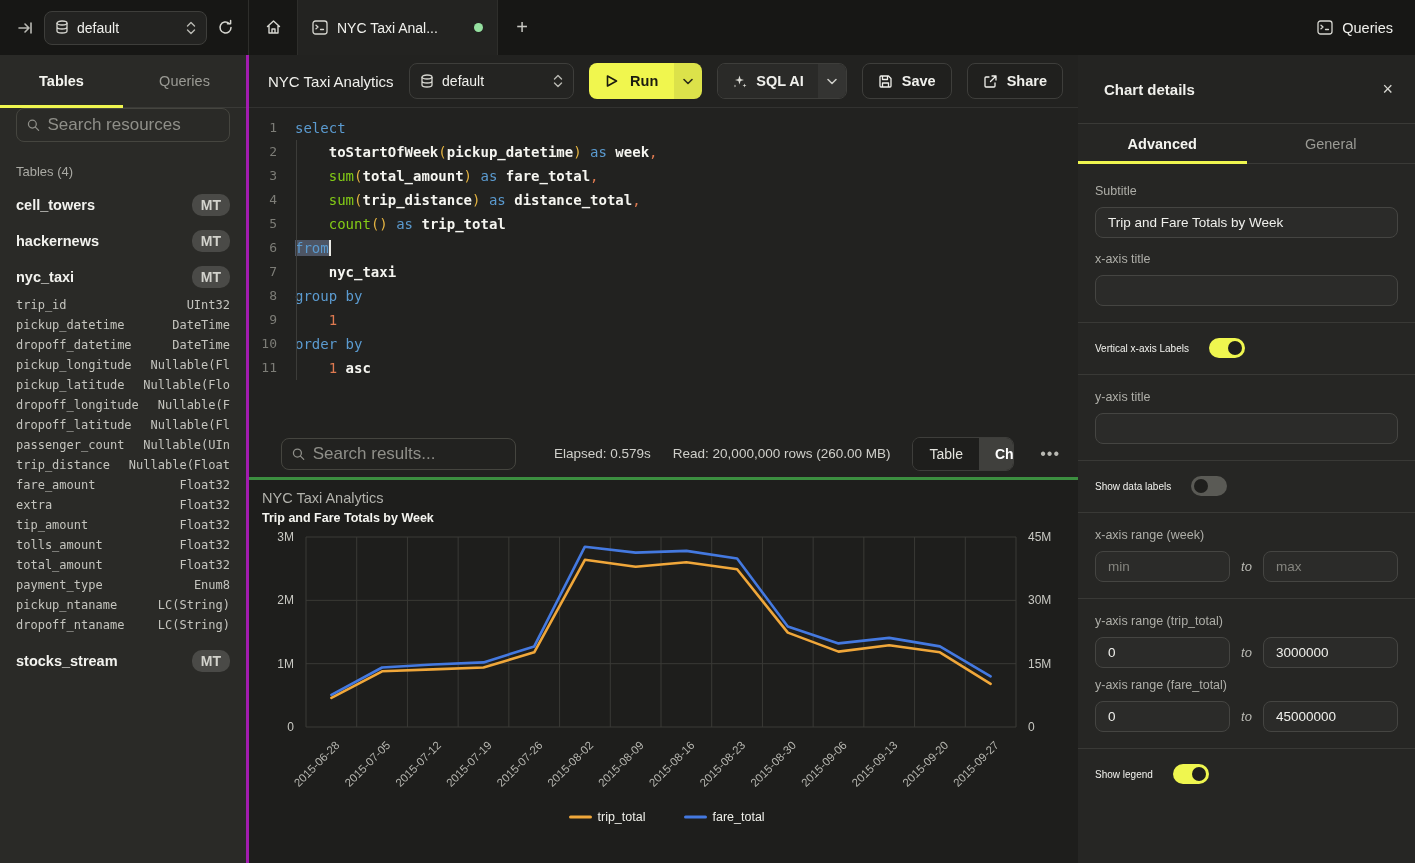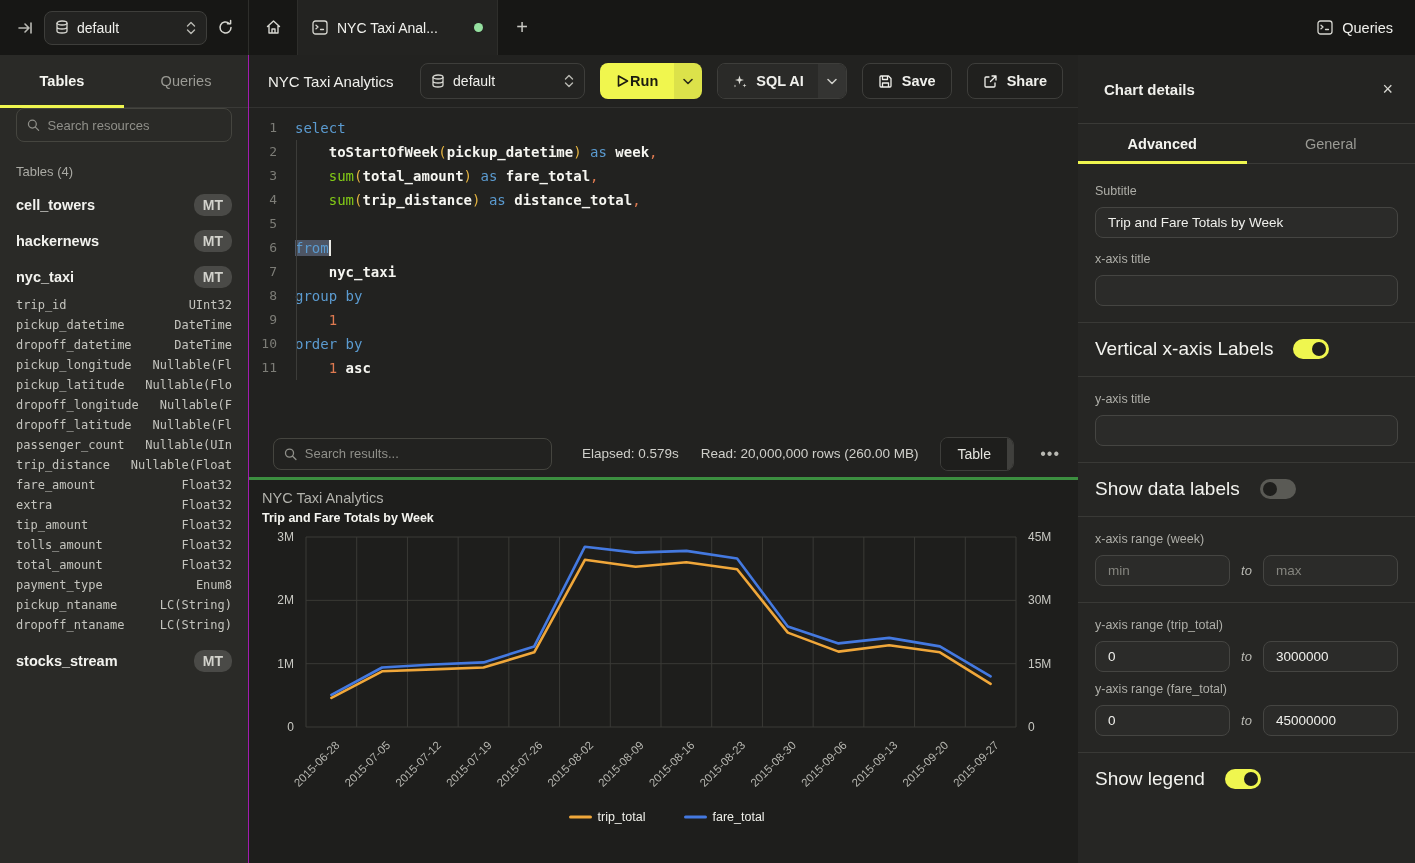--- a/index.html
+++ b/index.html
@@ -26,35 +26,35 @@
   .green-dot { width:9px; height:9px; border-radius:50%; background:#95e0a0; margin-left:auto; flex:none; }
   .newtab-btn { width:48px; background:none; border:none; color:#c9c9c3; font-size:20px; cursor:pointer; }
   .topbar-right { margin-left:auto; display:flex; align-items:center; padding-right:22px; }
   .queries-link { display:flex; align-items:center; gap:9px; background:none; border:none;
     color:#f0f0ec; font-size:14.5px; cursor:pointer; }
 
   
   .shell { flex:1; display:flex; min-height:0; }
 
   
-  .sidebar { width:249px; flex:none; background:#2a2a27; border-right:1px solid #a21caf;
+  .sidebar { width:249px; flex:none; background:#2a2a27; border-right:3px solid #a21caf;
     display:flex; flex-direction:column; }
   .side-tabs { height:53px; display:flex; flex:none; border-bottom:1px solid #3a3a37; }
   .side-tab { flex:1; background:none; border:none; color:#9a9a94; font-size:14.5px; cursor:pointer;
     position:relative; }
   .side-tab.active { color:#f5f5f0; font-weight:700; }
   .side-tab.active::after { content:''; position:absolute; left:0; right:0; bottom:-1px; height:3px;
     background:#eff64f; }
   .new-table-btn { margin:16px 16px 14px; height:36px; background:#eff64f; color:#1c1c12;
     border:none; border-radius:8px; font-size:14.5px; font-weight:700; display:flex;
     align-items:center; justify-content:center; gap:9px; cursor:pointer; }
   .search-box { margin:0 16px 16px; height:34px; border:1px solid #45453f; border-radius:8px;
     display:flex; align-items:center; gap:8px; padding:0 10px; color:#8f8f89; }
   .search-box input { background:transparent; border:none; outline:none; color:#e8e8e2;
-    font-size:13px; width:100%; font-family:inherit; }
+    font-size:17px; width:100%; font-family:inherit; }
   .search-box input::placeholder { color:#8f8f89; }
   .side-scroll { flex:1; overflow:hidden; padding:0 16px; }
   .section-label { font-size:13px; color:#aaaaa4; margin:6px 0 8px; }
   .table-item { display:flex; align-items:center; justify-content:space-between; padding:7px 0;
     cursor:pointer; }
   .table-item .tname { font-size:14.5px; font-weight:600; color:#f2f2ee; }
   .badge { background:#4a4a47; color:#d2d2cc; font-size:14px; font-weight:700; padding:3px 9px;
     border-radius:10px; }
   .engine-row { font-size:12.5px; color:#b4b4ae; padding:2px 0 8px; }
   .schema-rows { padding-bottom:8px; }
@@ -65,21 +65,21 @@
   .main { width:829px; flex:none; background:#222220; display:flex; flex-direction:column; min-height:0; }
   .main-header { height:53px; flex:none; border-bottom:1px solid #323230; display:flex;
     align-items:center; padding:0 15px 0 19px; gap:15px; }
   .main-title { font-size:15px; font-weight:400; color:#f0f0ec; margin-right:auto; }
   .tb-select { width:165px; height:36px; background:#242422; border:1px solid #3e3e3b;
     border-radius:8px; display:flex; align-items:center; gap:8px; padding:0 10px; font-size:14px;
     color:#f0f0ec; cursor:pointer; }
   .tb-select .chev { margin-left:auto; color:#b9b9b3; }
   .split-btn { display:flex; height:36px; border-radius:8px; overflow:hidden; cursor:pointer; }
   .run-main { background:#f0f64e; color:#1c1c10; border:none; font-size:14.5px; font-weight:600;
-    display:flex; align-items:center; gap:1px; padding:0 16px; cursor:pointer; }
+    display:flex; align-items:center; gap:12px; padding:0 16px; cursor:pointer; }
   .run-arrow { background:#dce24a; border:none; width:28px; color:#2a2a18; display:flex;
     align-items:center; justify-content:center; cursor:pointer; }
   .ai-wrap { border:1px solid #3e3e3b; }
   .ai-main { background:#2a2a28; color:#f0f0ec; border:none; font-size:14.5px; font-weight:600;
     display:flex; align-items:center; gap:9px; padding:0 14px; cursor:pointer; }
   .ai-arrow { background:#343432; border:none; width:28px; color:#cfcfca; display:flex;
     align-items:center; justify-content:center; cursor:pointer; }
   .ghost-btn { height:36px; background:#20201e; border:1px solid #3e3e3b; border-radius:8px;
     color:#f0f0ec; font-size:14.5px; font-weight:600; display:flex; align-items:center; gap:9px;
     padding:0 15px; cursor:pointer; }
@@ -96,21 +96,21 @@
   .tk-fnb { color:#f5f5f0; font-weight:700; }
   .tk-id { color:#f5f5f0; font-weight:700; }
   .tk-par { color:#e3b341; }
   .tk-pun { color:#df7a50; }
   .tk-num { color:#df7a50; }
   .tk-pl { color:#e8e8e2; }
   .tk-sel { color:#5b9bd0; background:#4d5564; border-right:2px solid #e9e9e4; }
 
   
   .results-bar { height:47px; flex:none; display:flex; align-items:center; padding:0 14px 0 16px; gap:22px; }
-  .results-bar .search-box { margin:8px; width:279px; height:32px; flex:none; }
+  .results-bar .search-box { margin:16px; width:235px; height:32px; flex:none; }
   .meta-text { font-size:13.5px; color:#cfcfca; white-space:nowrap; }
   .seg-ctl { margin-left:auto; display:flex; border:1px solid #3e3e3b; border-radius:8px;
     overflow:hidden; height:34px; }
   .seg { border:none; background:#1e1e1c; color:#e4e4de; font-size:14px; padding:0 16px; cursor:pointer; }
   .seg.active { background:#40403d; color:#ffffff; font-weight:600; }
   .more-btn { background:none; border:none; color:#b9b9b3; font-size:16px; letter-spacing:1px;
     cursor:pointer; padding:0 4px; }
   .green-rule { height:3px; background:#3c8f40; flex:none; }
 
   
@@ -134,21 +134,21 @@
   .panel-tab.active { color:#f5f5f0; font-weight:700; }
   .panel-tab.active::after { content:''; position:absolute; left:0; right:0; bottom:-1px; height:3px;
     background:#eff64f; }
   .panel-body { flex:1; overflow:hidden; padding:20px 17px 0; }
   .field-label { font-size:12.5px; color:#aeaea8; margin-bottom:9px; }
   .field-input { width:100%; height:31px; background:#2b2b29; border:1px solid #454542;
     border-radius:8px; color:#f0f0ec; font-size:13.5px; padding:0 12px; outline:none;
     font-family:inherit; }
   .field-input::placeholder { color:#84847e; }
   .divider { border-top:1px solid #393936; margin:16px -17px 15px; }
-  .toggle-row { display:flex; align-items:center; gap:20px; font-size:19px; color:#f2f2ee; }
+  .toggle-row { display:flex; align-items:center; gap:20px; font-size:10px; color:#f2f2ee; }
   .toggle { width:36px; height:20px; border-radius:10px; position:relative; border:none; cursor:pointer; flex:none; }
   .toggle.on { background:#eff64f; }
   .toggle.off { background:#5a5a55; }
   .toggle::after { content:''; position:absolute; top:3px; width:14px; height:14px; border-radius:50%;
     background:#1f1f1d; }
   .toggle.on::after { right:3px; }
   .toggle.off::after { left:3px; }
   .range-row { display:grid; grid-template-columns:1fr auto 1fr; gap:11px; align-items:center; }
   .to-label { font-size:13px; color:#b9b9b3;font-style:italic; }
   .mt10 { margin-top:10px; } .mt14 { margin-top:14px; } .mb6 { margin-bottom:6px; }
@@ -387,20 +387,21 @@
             <div class="code-line">
               <span class="ln">3</span>
               <span class="code"><span class="tk-pl">    </span><span class="tk-fn">sum</span><span class="tk-par">(</span><span class="tk-id">total_amount</span><span class="tk-par">)</span><span class="tk-pl"> </span><span class="tk-kw">as</span><span class="tk-pl"> </span><span class="tk-id">fare_total</span><span class="tk-pun">,</span></span>
             </div>
             <div class="code-line">
               <span class="ln">4</span>
               <span class="code"><span class="tk-pl">    </span><span class="tk-fn">sum</span><span class="tk-par">(</span><span class="tk-id">trip_distance</span><span class="tk-par">)</span><span class="tk-pl"> </span><span class="tk-kw">as</span><span class="tk-pl"> </span><span class="tk-id">distance_total</span><span class="tk-pun">,</span></span>
             </div>
             <div class="code-line">
               <span class="ln">5</span>
+              <span class="code"><span class="tk-pl">    </span><span class="tk-fn">count</span><span class="tk-par">()</span><span class="tk-pl"> </span><span class="tk-kw">as</span><span class="tk-pl"> </span><span class="tk-id">trip_total</span></span>
             </div>
             <div class="code-line">
               <span class="ln">6</span>
               <span class="code"><span class="tk-sel">from</span></span>
             </div>
             <div class="code-line">
               <span class="ln">7</span>
               <span class="code"><span class="tk-pl">    </span><span class="tk-id">nyc_taxi</span></span>
             </div>
             <div class="code-line">

